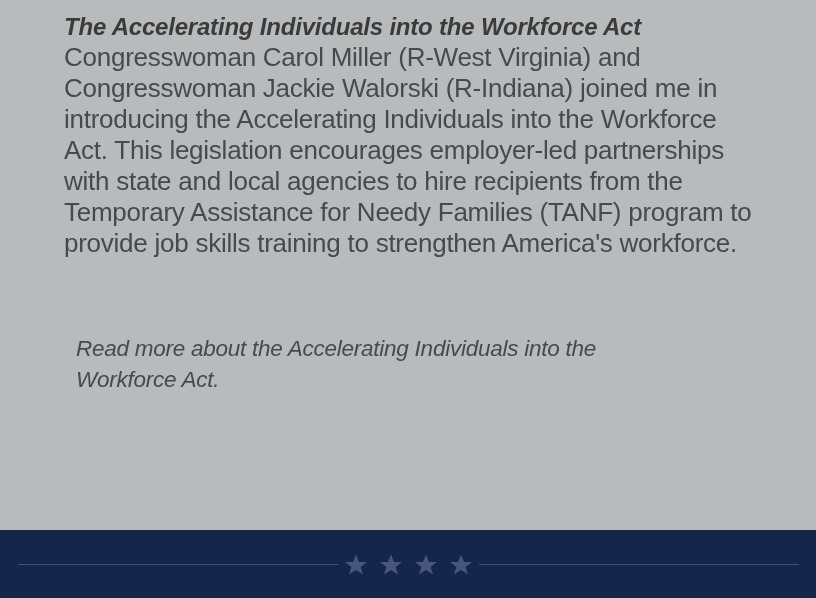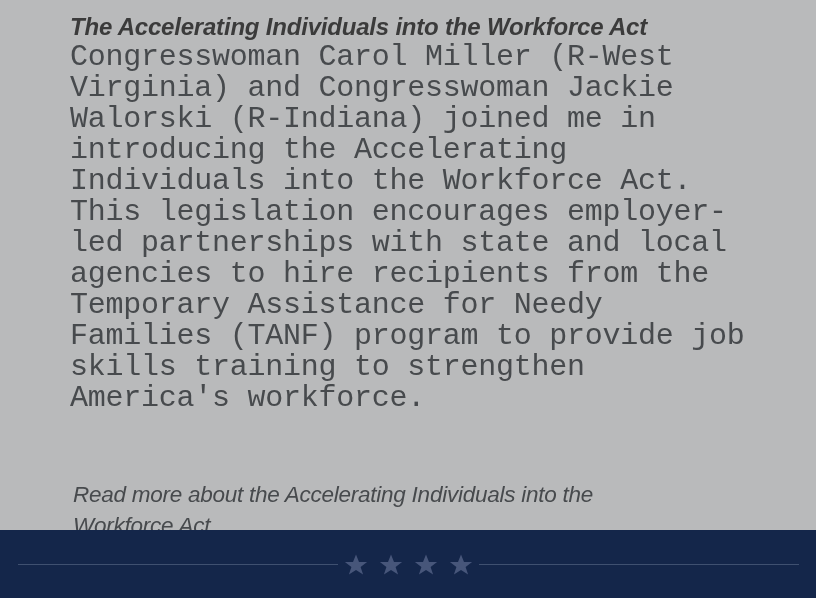--- a/index.html
+++ b/index.html
@@ -17,59 +17,59 @@
   .page {
     position: relative;
     width: 816px;
     height: 598px;
     background: #b9babb;
   }
 
   
   .article {
     position: absolute;
-    left: 70px;
+    left: 64px;
     top: 0;
     width: 690px;
   }
 
   .article-heading {
     font-family: "Liberation Sans Narrow", "Liberation Sans", sans-serif;
     font-size: 24px;
     line-height: 31px;
     font-weight: bold;
     font-style: italic;
     color: #3b3b3b;
     letter-spacing: -0.2px;
     margin: 0;
     padding-top: 11px;
     white-space: nowrap;
   }
 
   .article-para {
-    font-family: Liberation Mono, monospace;
-    font-size: 30px;
+    font-family: Liberation Sans, sans-serif;
+    font-size: 26px;
     line-height: 31px;
     font-weight: 400;
     color: #474a4d;
     margin: 0;
     letter-spacing: -0.25px;
   }
 
   .para-gap {
     height: 31px;
   }
 
   .article-note {
     font-family: "Liberation Sans", sans-serif;
     font-size: 22.5px;
     line-height: 31px;
     font-style: italic;
     color: #474a4d;
-    margin: 3px;
+    margin: 12px;
     letter-spacing: -0.25px;
     text-decoration: none;
     display: block;
     max-width: 580px;
   }
 
   
   .footer {
     position: absolute;
     left: 0;

